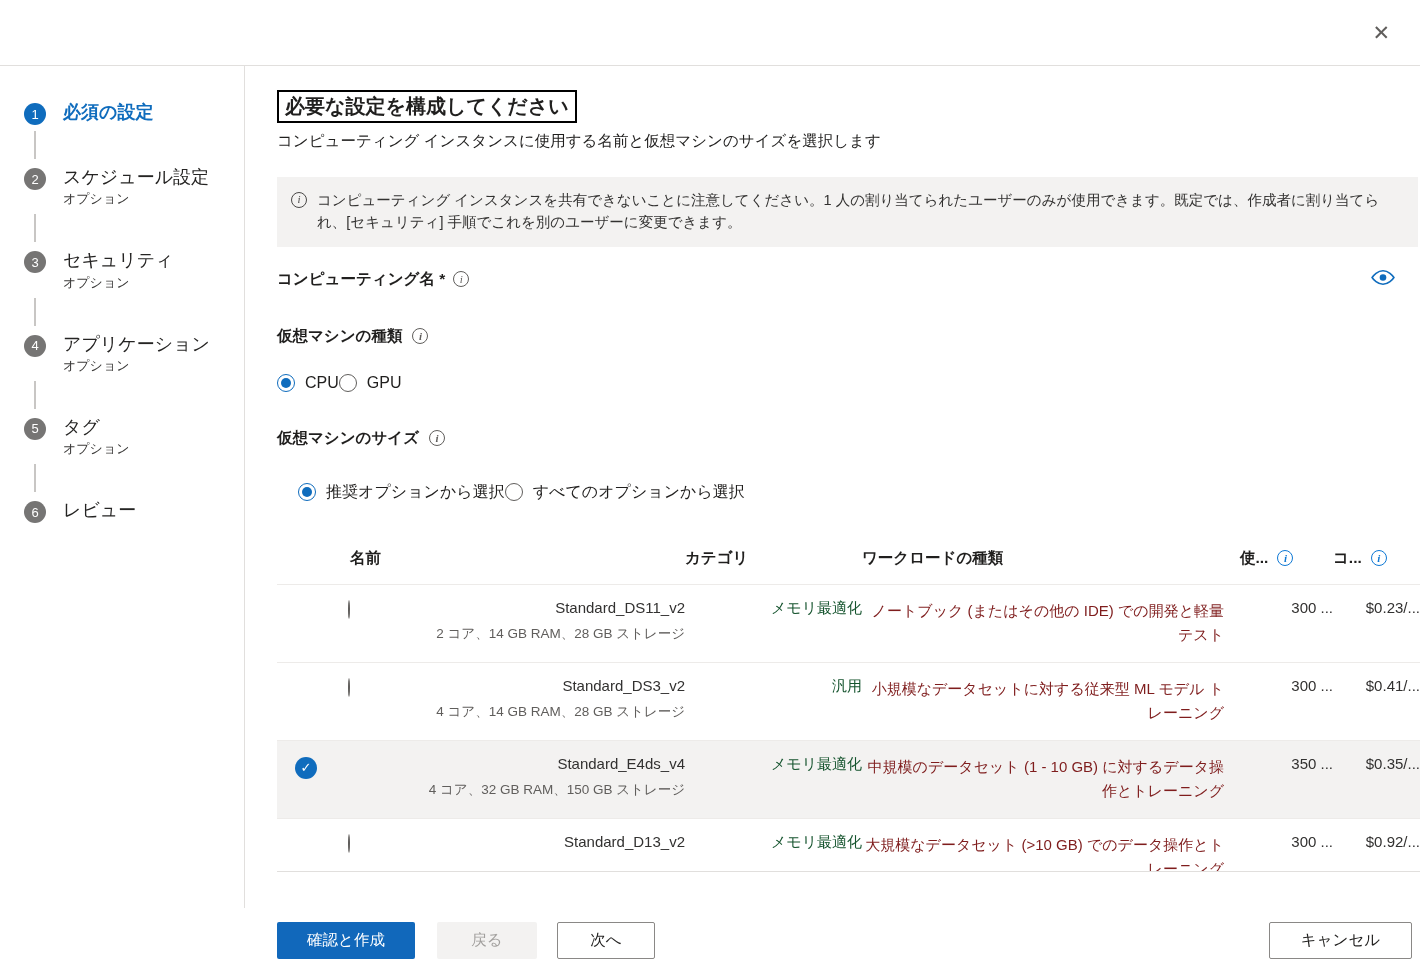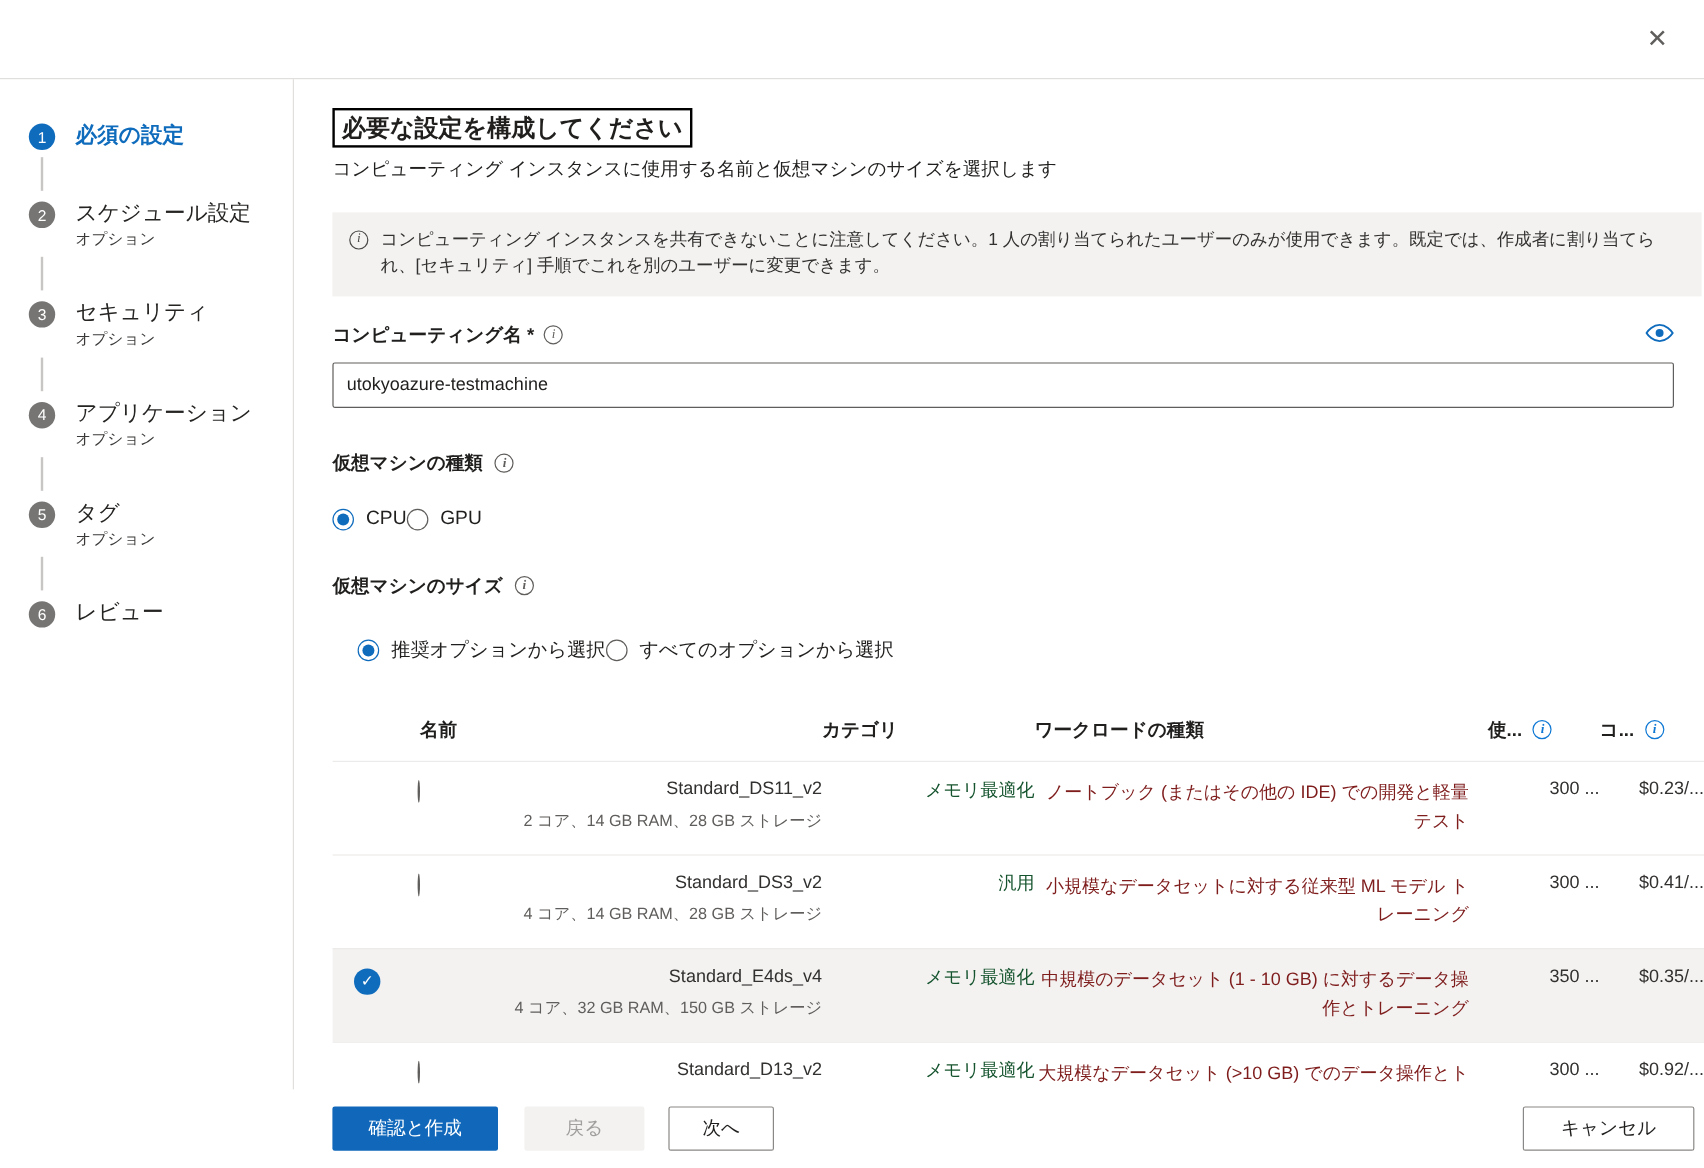--- a/index.html
+++ b/index.html
@@ -79,21 +79,21 @@
   .wl { font-size:15px; line-height:1.6; padding-right:16px; color:#7f1d1d; }
   .quota, .cost { font-size:15px; color:#323130; }
 
   
   .footer { position:absolute; left:0; right:0; bottom:0; height:65px; background:#fff;
             display:flex; align-items:center; padding-left:277px; }
   .btn { height:37px; font-size:15.5px; font-weight:400; border-radius:2px; cursor:pointer;
          font-family:inherit; }
   .btn-primary { width:138px; background:#1168bb; color:#fff; border:none; }
   .btn-back { width:100px; margin-left:22px; background:#f3f2f1; color:#a19f9d; border:none; }
-  .btn-next { width:88px; margin-left:20px; background:#fff; color:#201f1e; border:1px solid #8a8886; }
+  .btn-next { width:98px; margin-left:20px; background:#fff; color:#201f1e; border:1px solid #8a8886; }
   .btn-cancel { position:absolute; right:8px; width:143px; background:#fff; color:#201f1e;
                 border:1px solid #8a8886; }
 </style>
 </head>
 <body>
 
 <div class="header">
   <button class="close-btn">✕</button>
 </div>
 
@@ -166,21 +166,20 @@
   <div class="field-label-row">
     <span class="field-label">コンピューティング名 *</span>
     <span class="info-i">i</span>
     <button class="eye-btn">
       <svg width="24" height="17" viewBox="0 0 24 16">
         <path d="M12 1.2C6.6 1.2 2.4 5.9 1.1 8c1.3 2.1 5.5 6.8 10.9 6.8S21.6 10.1 22.9 8C21.6 5.9 17.4 1.2 12 1.2z" fill="none" stroke="#0f6cbd" stroke-width="1.6"></path>
         <circle cx="12" cy="8" r="3.3" fill="#0f6cbd"></circle>
       </svg>
     </button>
   </div>
-  <input class="name-input" type="text" value="utokyoazure-testmachine" style="">
 
   <div class="section-label">
     <span>仮想マシンの種類</span>
     <span class="info-i">i</span>
   </div>
   <div class="radio-row">
     <span class="radio-opt">
       <span class="radio checked"></span>
       <span>CPU</span>
     </span>

